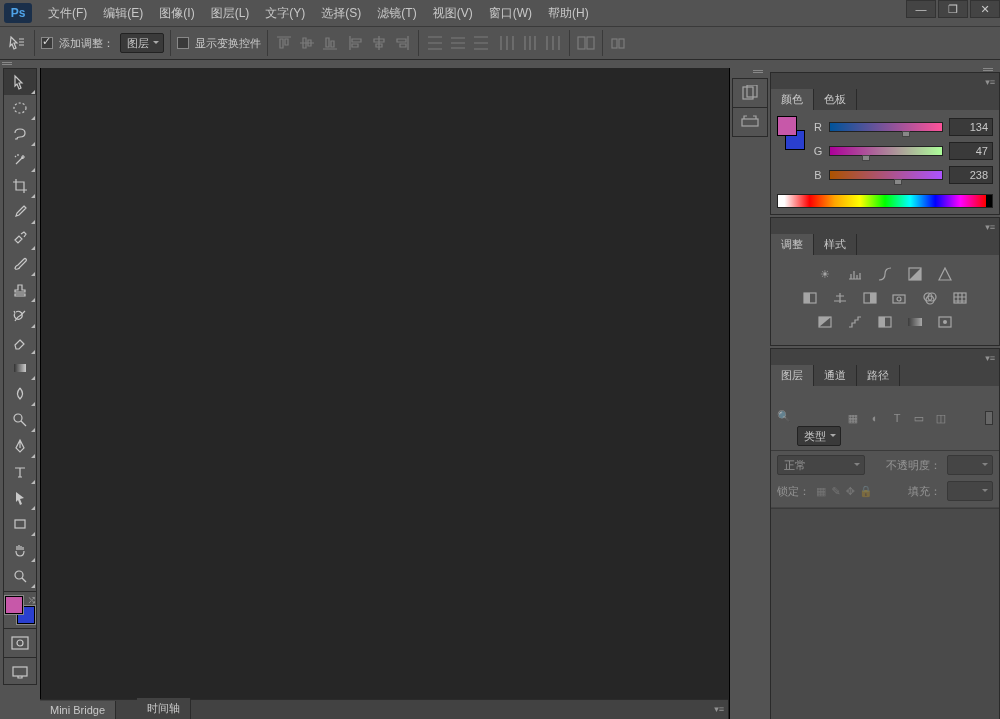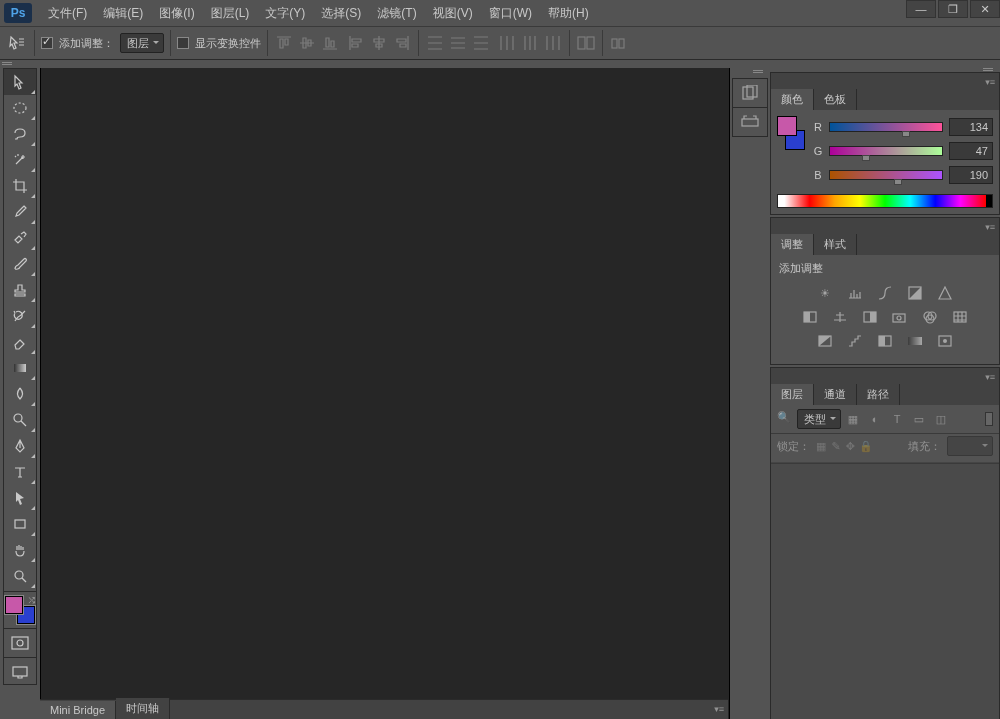--- a/index.html
+++ b/index.html
@@ -73,21 +73,21 @@
 .sval{width:44px;height:18px;background:#3a3a3a;border:1px solid #222;text-align:right;padding:0 4px;line-height:16px;font-size:11px;}
 .spectrum{height:14px;margin:4px 6px 6px;border:1px solid #222;background:linear-gradient(to right,#fff 0%,#fff 3%,red,orange,yellow,lime,cyan,blue,magenta,red 97%,#000 97%,#000 100%);}
 
 .adj-body{padding:4px 8px 8px;}
 .adj-title{font-size:11px;margin:2px 0 8px;}
 .adj-row{display:flex;gap:10px;justify-content:center;margin:6px 0;}
 .adj-ico{width:20px;height:18px;display:flex;align-items:center;justify-content:center;opacity:.7;cursor:pointer;}
 
 .lay-fil{display:flex;align-items:center;gap:4px;padding:4px 6px;border-bottom:1px solid #3a3a3a;}
 .lay-search{width:16px;height:16px;opacity:.6;}
-.lay-kind{flex:0 0 auto;}
+.lay-kind{flex:0 0 auto;margin-top:36px;}
 .lay-ficons{display:flex;gap:6px;opacity:.5;}
 .lay-ficons span{width:16px;height:16px;display:flex;align-items:center;justify-content:center;}
 .lay-row2{display:flex;align-items:center;gap:6px;padding:4px 6px;}
 .lay-row3{display:flex;align-items:center;gap:6px;padding:2px 6px 6px;border-bottom:1px solid #3a3a3a;}
 .lay-opacity{opacity:.55;}
 .lay-label{font-size:11px;}
 .lay-sel{flex:0 0 88px;}
 .lay-lockicons{display:flex;gap:5px;opacity:.5;}
 .lay-area{flex:1;min-height:260px;background:#4a4a4a;border-top:1px solid #3a3a3a;}
 .lay-foot{height:24px;background:#4a4a4a;display:flex;align-items:center;justify-content:flex-end;gap:10px;padding:0 8px;border-top:1px solid #3a3a3a;}
@@ -445,35 +445,34 @@
             <div class="strack" style="background:linear-gradient(to right,#ad009a,#adff9a)">
                 <div class="knob" style="left:32.5%"></div>
               </div>
             <div class="sval">47</div>
           </div>
           <div class="srow">
             <span class="slabel">B</span>
             <div class="strack" style="background:linear-gradient(to right,#ad5300,#ad53ff)">
                 <div class="knob" style="left:60.4%"></div>
               </div>
-            <div class="sval">190</div>
+            <div class="sval">238</div>
           </div>
         </div>
       </div>
       <div class="spectrum"></div>
     </div>
 
     <div class="panel">
       <div class="ptabs">
         <div class="ptab active">调整</div>
         <div class="ptab">样式</div>
         <span class="pmenu">▾≡</span>
       </div>
       <div class="adj-body">
-        <div class="adj-title">添加调整</div>
         <div class="adj-row">
           <div class="adj-ico">☀</div>
           <div class="adj-ico">
               <svg width="16" height="12">
                 <path class="ic" d="M2 11h12M4 11V6M7 11V3M10 11V7M13 11V5"></path>
               </svg>
             </div>
           <div class="adj-ico">
               <svg width="14" height="14">
                 <path class="ic" d="M1 13 Q7 13 7 7 Q7 1 13 1"></path>
@@ -581,20 +580,26 @@
         <div class="lay-ficons">
           <span>▦</span>
           <span>◐</span>
           <span>T</span>
           <span>▭</span>
           <span>◫</span>
         </div>
         <span style="flex:1"></span>
         <span style="width:8px;height:14px;background:#666;border:1px solid #333;"></span>
       </div>
+      <div class="lay-row2 lay-opacity">
+        <div class="opt-sel lay-sel">正常</div>
+        <span style="flex:1"></span>
+        <span class="lay-label">不透明度：</span>
+        <div class="opt-sel" style="width:46px;"></div>
+      </div>
       <div class="lay-row3 lay-opacity">
         <span class="lay-label">锁定：</span>
         <div class="lay-lockicons">
           <span>▦</span>
           <span>✎</span>
           <span>✥</span>
           <span>🔒</span>
         </div>
         <span style="flex:1"></span>
         <span class="lay-label">填充：</span>
@@ -607,17 +612,17 @@
         <span>◐</span>
         <span>◑</span>
         <span>🗀</span>
         <span>▣</span>
         <span>🗑</span>
       </div>
     </div>
   </div>
 </div>
 
-<div class="bottom" style="width:688px;">
+<div class="bottom" style="width:688px;gap:21px;">
   <div class="btab active">Mini Bridge</div>
   <div class="btab">时间轴</div>
   <span class="bmenu">▾≡</span>
 </div>
 
 </body></html>

